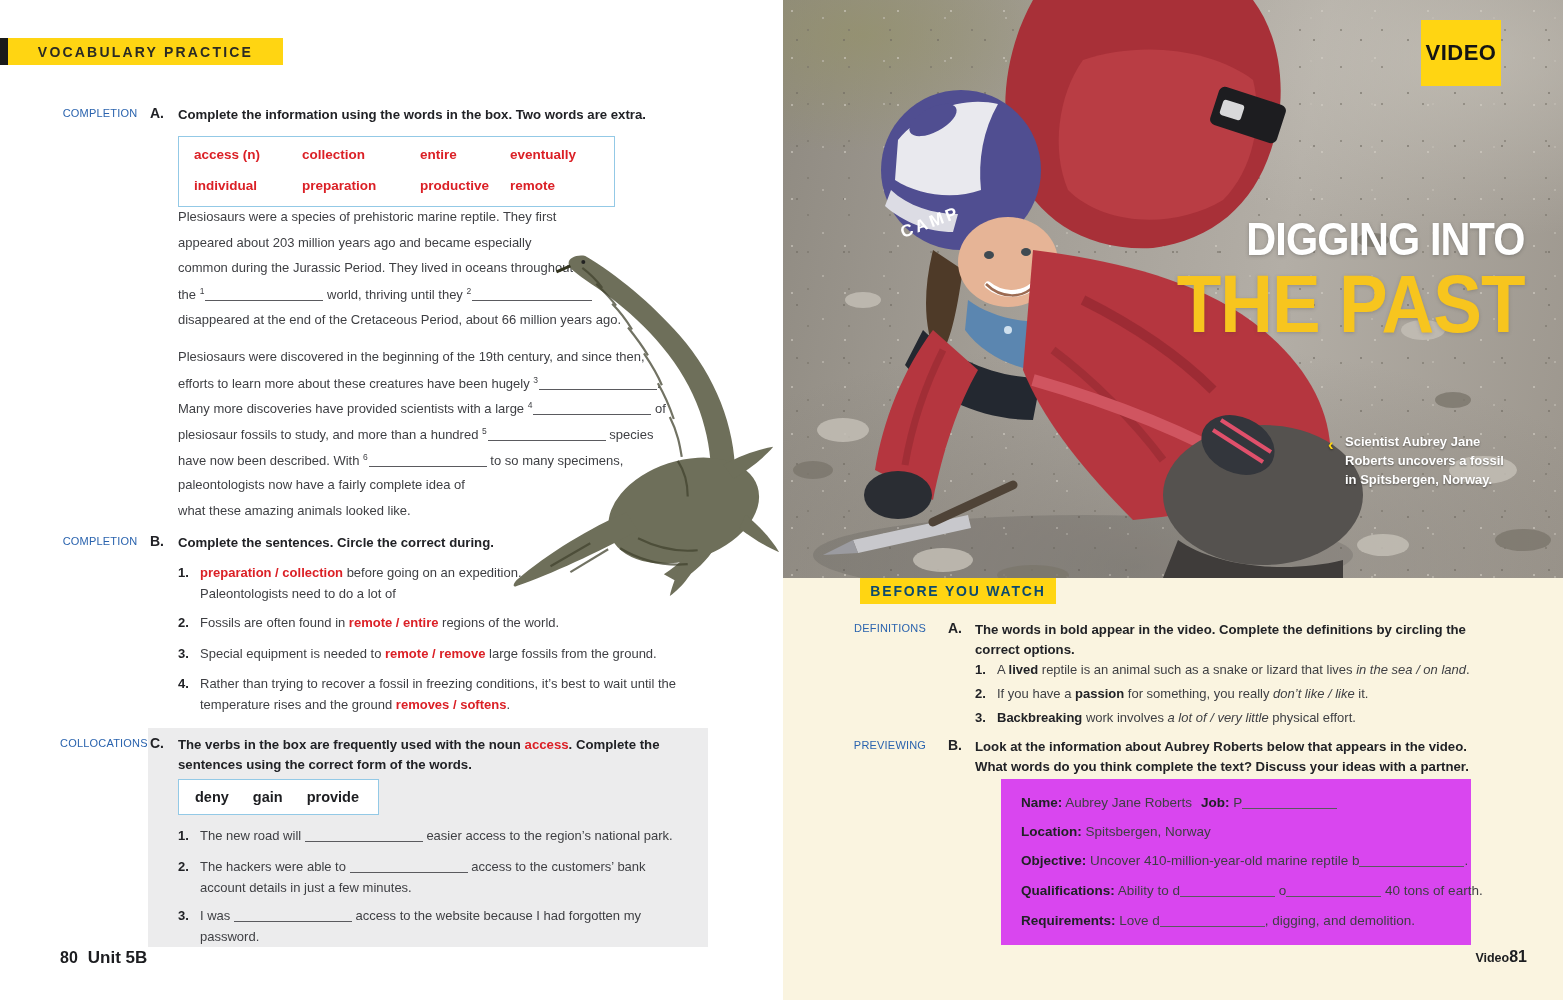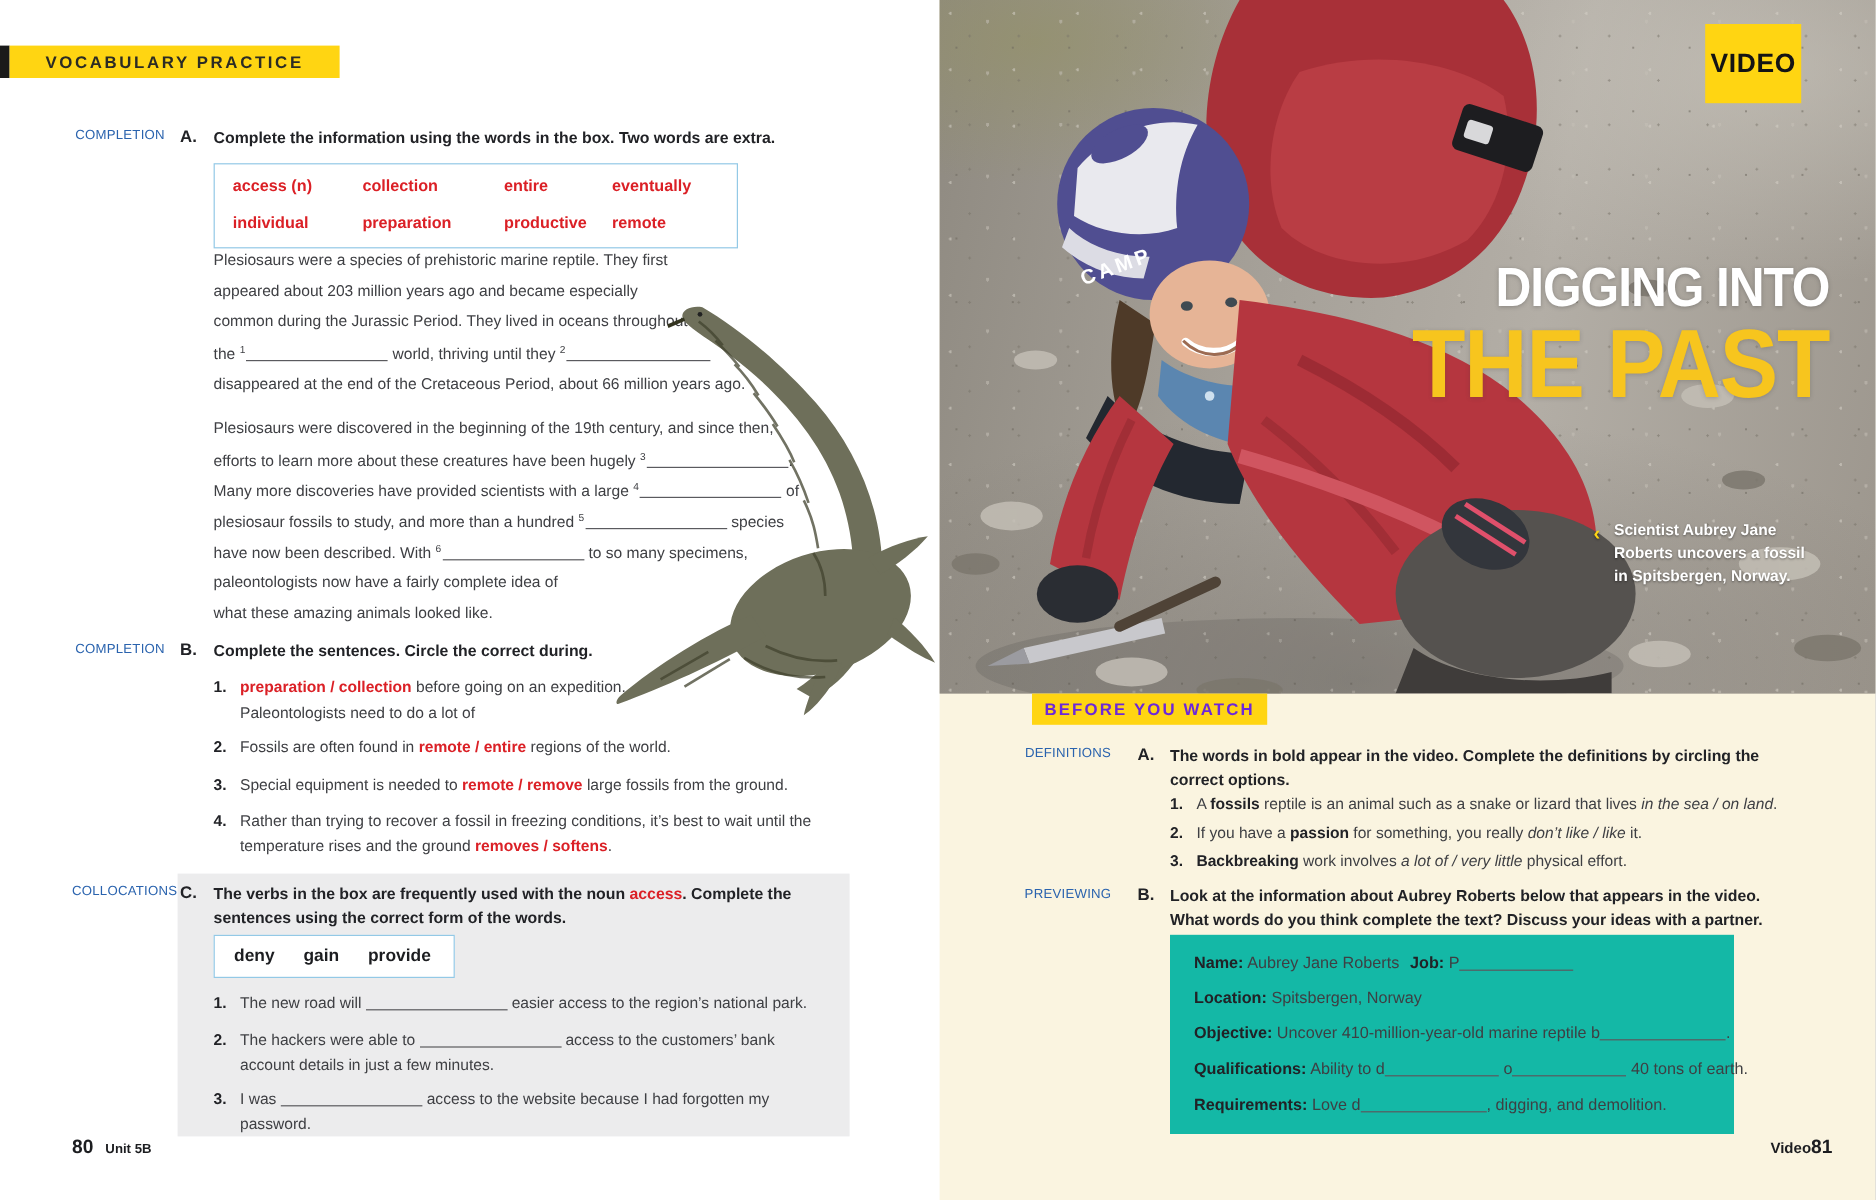--- a/index.html
+++ b/index.html
@@ -33,21 +33,21 @@
              border:1.5px solid var(--boxborder);display:grid;grid-template-columns:108px 118px 90px auto;
              padding:10px 0 0 15px;row-gap:3px;font-size:13.5px;}
   .wordbox-a span{font-weight:bold;color:var(--red);}
   .graybox{position:absolute;left:148px;top:728px;width:560px;height:219px;background:var(--graybox);}
   .wordbox-c{position:absolute;left:178px;top:779px;width:201px;height:36px;background:#fff;
              border:1.5px solid var(--boxborder);display:flex;gap:24px;align-items:center;
              padding:0 0 0 16px;box-sizing:border-box;font-size:14.5px;}
   .wordbox-c span{font-weight:bold;color:#1C1D20;}
   .footer-left{position:absolute;left:60px;top:948px;color:#1C1D20;}
   .footer-left .pg{font-size:16px;font-weight:bold;}
-  .footer-left .unit{font-size:11px;font-weight:bold;margin-left:10px;}
+  .footer-left .unit{font-size:17px;font-weight:bold;margin-left:10px;}
   .plesiosaur{position:absolute;left:488px;top:250px;width:300px;height:348px;z-index:6;pointer-events:none;}
   
   .cream{position:absolute;left:783px;top:0;width:780px;height:1000px;background:var(--cream);}
   .photo{position:absolute;left:783px;top:0;width:780px;height:578px;overflow:hidden;
      background:
       radial-gradient(ellipse 340px 170px at 10% 6%, rgba(148,146,100,.6), transparent 70%),
       radial-gradient(ellipse 520px 250px at 88% 10%, rgba(205,201,192,.55), transparent 72%),
       radial-gradient(ellipse 720px 300px at 45% 98%, rgba(118,113,106,.5), transparent 75%),
       linear-gradient(100deg,#8F8A81,#A5A098 35%,#B3AEA6 62%,#9C968D 100%);}
   .photo::before{content:"";position:absolute;inset:0;opacity:.55;
@@ -62,23 +62,23 @@
              display:flex;align-items:center;justify-content:center;font-size:22px;font-weight:bold;
              letter-spacing:.5px;color:#141414;}
   .title{position:absolute;right:62px;top:216px;text-align:right;font-weight:bold;line-height:1;
          transform:scaleX(.9);transform-origin:100% 0;letter-spacing:-1px;}
   .title .t1{font-size:46px;color:#fff;text-shadow:0 1px 4px rgba(60,60,60,.35);}
   .title .t2{font-size:81px;color:var(--title-yellow);margin-top:2px;text-shadow:0 1px 4px rgba(60,60,60,.25);}
   .caption{position:absolute;left:1345px;top:433px;width:170px;font-size:13px;font-weight:bold;color:#fff;
            line-height:1.45;text-shadow:0 1px 2px rgba(0,0,0,.45);}
   .cap-arrow{position:absolute;left:-17px;top:0;color:var(--yellow);font-size:17px;font-weight:bold;}
   .byw-tab{position:absolute;left:860px;top:578px;width:196px;height:26px;background:var(--yellow);
-           color:#6d28d9;font-weight:bold;font-size:14px;letter-spacing:1.8px;
+           color:#0c4a6e;font-weight:bold;font-size:14px;letter-spacing:1.8px;
            display:flex;align-items:center;justify-content:center;}
-  .infobox{position:absolute;left:975px;top:779px;width:470px;height:166px;background:#14b8a6;}
+  .infobox{position:absolute;left:1001px;top:779px;width:470px;height:166px;background:#d946ef;}
   .irow{position:absolute;left:20px;font-size:13.5px;color:var(--body);white-space:nowrap;}
   .irow .col2{position:absolute;left:180px;top:0;white-space:nowrap;}
   .footer-right{position:absolute;right:60px;top:948px;color:#1C1D20;text-align:right;}
   .footer-right .lbl{font-size:12.5px;font-weight:bold;}
   .footer-right .pg{font-size:16px;font-weight:bold;margin-left:0;}
 </style>
 </head>
 <body>
 
 <div id="root">
@@ -274,21 +274,21 @@
   <div class="byw-tab">BEFORE YOU WATCH</div>
 
   <div class="side-label" style="left:845px;top:622px;width:90px">DEFINITIONS</div>
   <div class="letter" style="left:948px;top:620px">A.</div>
   <div class="instr" style="left:975px;top:620px">
     <div><span>The words in </span><span class="bld">bold</span><span> appear in the video. Complete the definitions by circling the</span></div>
     <div><span>correct options.</span></div>
   </div>
   <div class="item" style="left:997px;top:660px">
     <span class="num">1.</span>
-    <div><span>A </span><span class="bld">fossils</span><span> reptile is an animal such as a snake or lizard that lives </span><span class="ita">in the sea / on land</span><span>.</span></div>
+    <div><span>A </span><span class="bld">lived</span><span> reptile is an animal such as a snake or lizard that lives </span><span class="ita">in the sea / on land</span><span>.</span></div>
   </div>
   <div class="item" style="left:997px;top:684px">
     <span class="num">2.</span>
     <div><span>If you have a </span><span class="bld">passion</span><span> for something, you really </span><span class="ita">don’t like / like</span><span> it.</span></div>
   </div>
   <div class="item" style="left:997px;top:708px">
     <span class="num">3.</span>
     <div><span class="bld">Backbreaking</span><span> work involves </span><span class="ita">a lot of / very little</span><span> physical effort.</span></div>
   </div>
 

